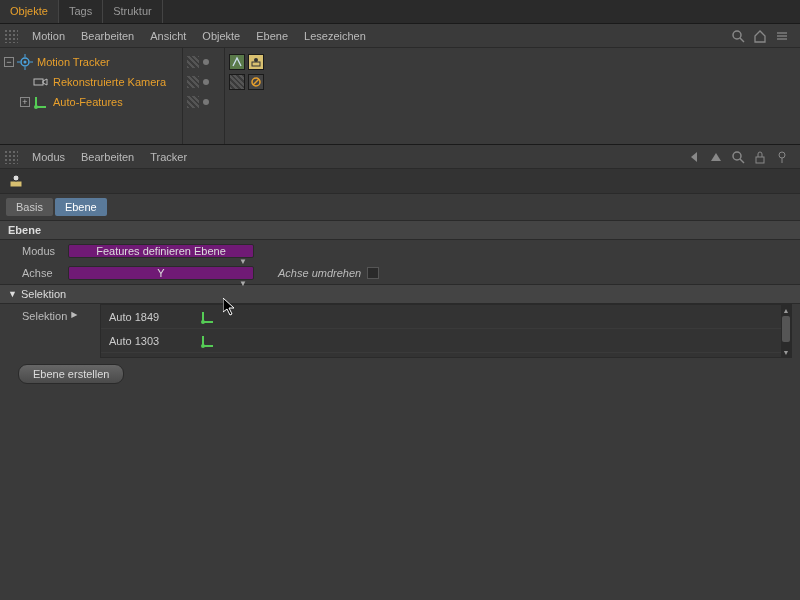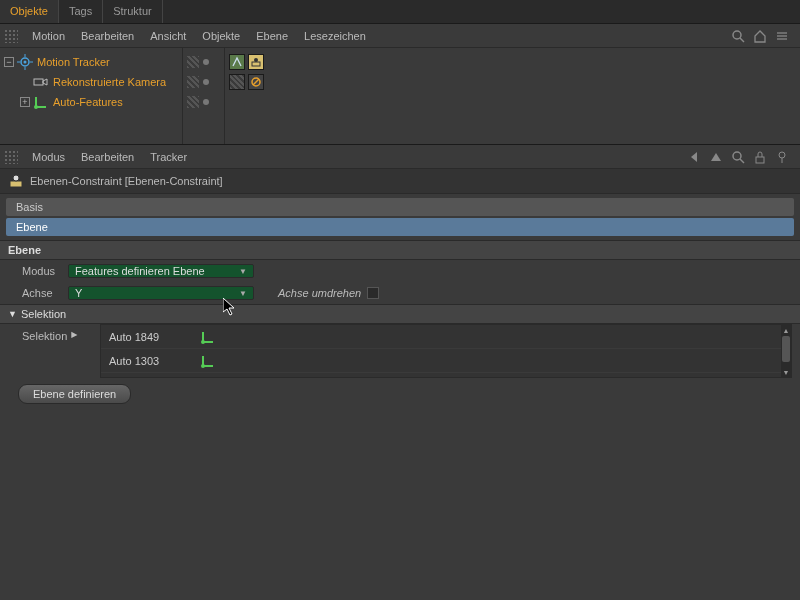--- a/index.html
+++ b/index.html
@@ -30,31 +30,31 @@
 
 .tag-col { flex: 1; border-left: 1px solid #2a2a2a; padding: 4px; }
 .tag-row { height: 20px; display: flex; align-items: center; gap: 3px; }
 .tag-square { width: 16px; height: 16px; border: 1px solid #1a1a1a; display: flex; align-items: center; justify-content: center; }
 
 .attribute-panel { border-top: 1px solid #1a1a1a; }
 .section-title-row { display: flex; align-items: center; background: #333; padding: 4px 8px; border-bottom: 1px solid #2a2a2a; }
 .section-title-icon { width: 16px; height: 16px; margin-right: 6px; }
 .section-title { color: #bbb; }
 
-.attr-tab-row { display: flex; padding: 4px 6px; gap: 2px; background: #3a3a3a; flex-direction: column; }
+.attr-tab-row { display: flex; padding: 4px 6px; gap: 2px; background: #3a3a3a; }
 .attr-tab { padding: 3px 10px; background: #555; color: #ccc; border-radius: 2px; cursor: pointer; }
 .attr-tab.active { background: #5a7a9a; color: #fff; }
 
 .group-header { background: #444; padding: 3px 8px; color: #ddd; font-weight: bold; border-top: 1px solid #2a2a2a; border-bottom: 1px solid #2a2a2a; }
 .collapsible-header { background: #444; padding: 3px 8px; color: #ddd; display: flex; align-items: center; border-top: 1px solid #2a2a2a; border-bottom: 1px solid #2a2a2a; }
 .collapse-arrow { margin-right: 4px; font-size: 9px; }
 
 .field-row { display: flex; align-items: center; padding: 3px 8px; height: 22px; }
 .field-label { width: 60px; color: #bbb; text-align: left; padding-left: 14px; }
-.dropdown { background: #14532d; border: 1px solid #2a2a2a; border-radius: 2px; height: 14px; display: flex; align-items: center; padding: 0 6px; color: #ddd; cursor: pointer; position: relative; }
+.dropdown { background: #701a75; border: 1px solid #2a2a2a; border-radius: 2px; height: 14px; display: flex; align-items: center; padding: 0 6px; color: #ddd; cursor: pointer; position: relative; flex-direction: column; }
 .dropdown-arrow { margin-left: auto; font-size: 8px; color: #aaa; }
 .checkbox-lbl { margin-left: 24px; color: #bbb; font-style: italic; }
 .checkbox-box { width: 12px; height: 12px; background: #2a2a2a; border: 1px solid #555; margin-left: 6px; }
 
 .selection-body { display: flex; }
 .selection-label-col { width: 100px; padding: 6px 8px 6px 22px; color: #bbb; display: flex; align-items: flex-start; gap: 4px; }
 .selection-arrow { font-size: 8px; }
 .selection-list { flex: 1; background: #333; border: 1px solid #2a2a2a; margin: 0 8px 0 0; height: 54px; overflow: hidden; position: relative; }
 .sel-item { display: flex; align-items: center; height: 24px; padding: 0 8px; border-bottom: 1px solid #3a3a3a; gap: 21px; }
 .sel-item-label { color: #ccc; flex: 0 0 70px; }
@@ -231,21 +231,20 @@
     </div>
   </div>
 
   <div class="section-title-row">
     <div class="section-title-icon">
       <svg width="16" height="16" viewBox="0 0 16 16">
           <rect x="2" y="8" width="12" height="6" fill="#d8c070" stroke="#333"></rect>
           <circle cx="8" cy="5" r="3" fill="#ddd" stroke="#333"></circle>
         </svg>
     </div>
-    <span class="section-title">Ebenen-Constraint [Ebenen-Constraint]</span>
   </div>
 
   <div class="attr-tab-row">
     <div class="attr-tab">Basis</div>
     <div class="attr-tab active">Ebene</div>
   </div>
 
   <div class="group-header">Ebene</div>
 
   <div class="field-row">
@@ -309,20 +308,20 @@
       </div>
       <div class="sel-scrollbar">
         <div class="sel-arrow">▲</div>
         <div class="sel-thumb"></div>
         <div class="sel-arrow" style="position:absolute;bottom:0">▼</div>
       </div>
     </div>
   </div>
 
   <div class="button-row">
-    <div class="action-button">Ebene definieren</div>
+    <div class="action-button">Ebene erstellen</div>
   </div>
 
 </div>
 
 <svg class="cursor" width="16" height="20" viewBox="0 0 16 20">
   <path d="M0 0 L0 14 L4 11 L7 17 L9 16 L6 10 L11 10 Z" fill="#000" stroke="#fff" stroke-width="1"></path>
 </svg>
 
 </body></html>

